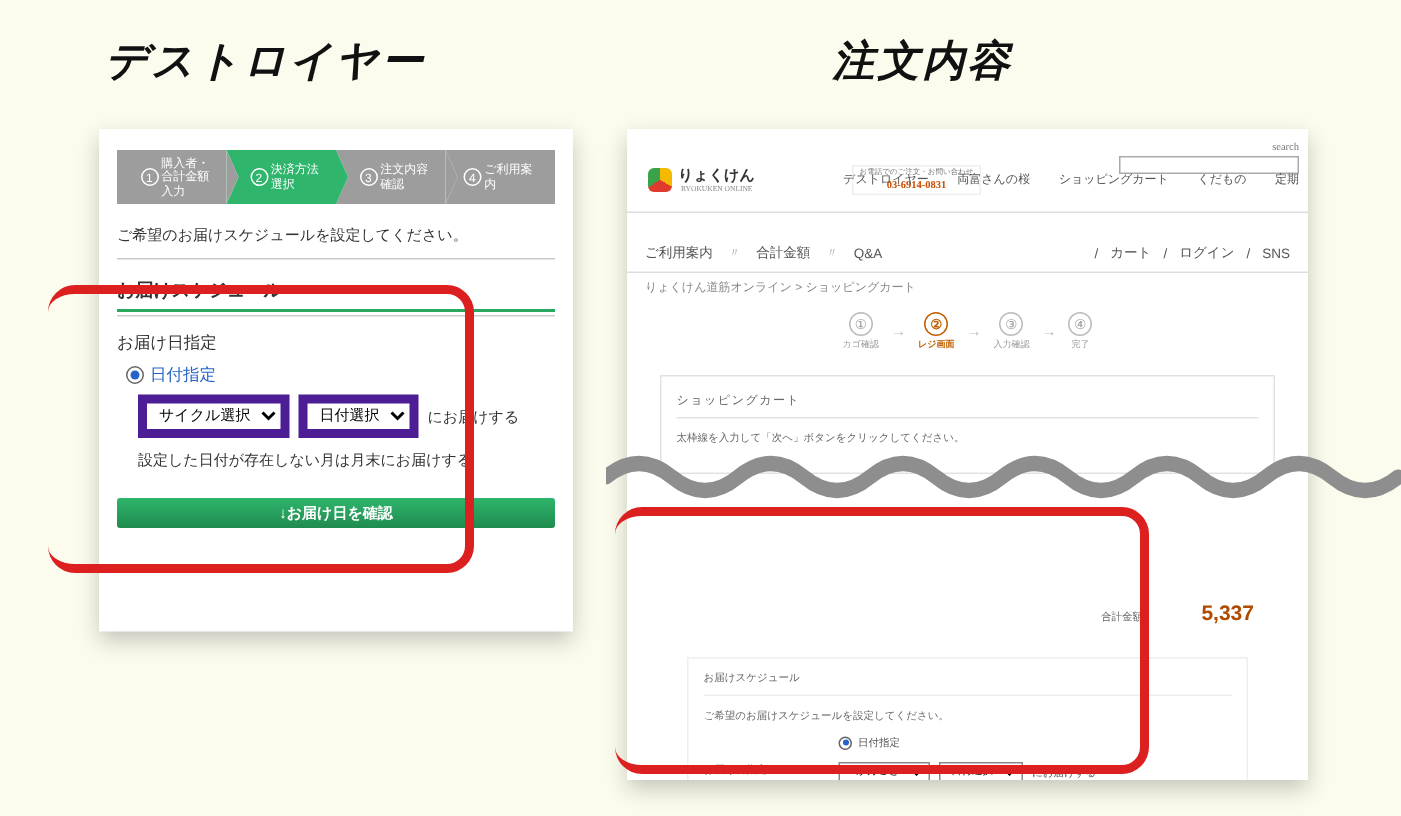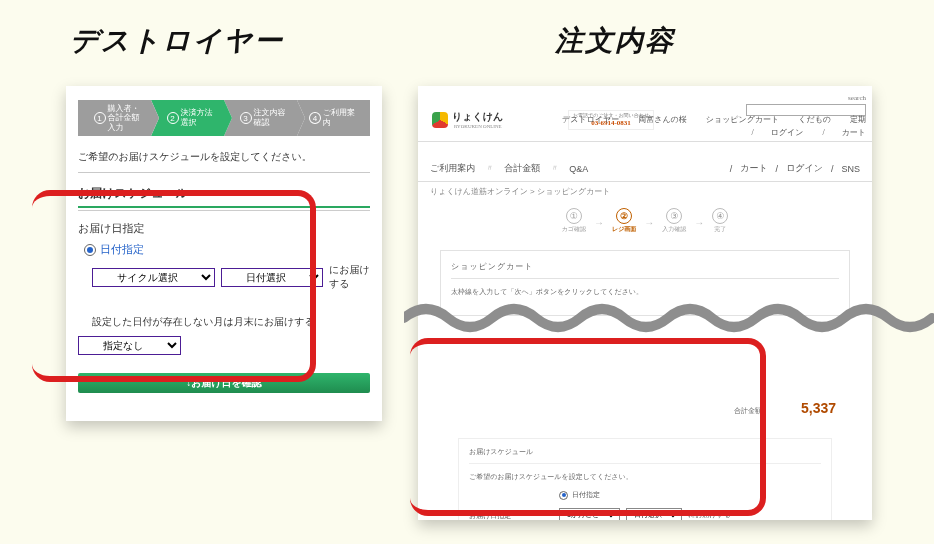--- a/index.html
+++ b/index.html
@@ -97,23 +97,23 @@
     margin-bottom: 2px;
   }
   .sp-section-line2 { height:1px;background:#ccc;margin-bottom:10px;}
 
   .field-label { font-size: 11px; color: #333; margin-top: 6px; }
   .radio-row { display:flex; align-items:center; gap:4px; margin:6px 0 6px 6px; font-size:11px; color:#2563c9;}
   .radio-dot { width:12px;height:12px;border:1px solid #666;border-radius:50%;position:relative;}
   .radio-dot::after{content:"";position:absolute;left:2px;top:2px;width:6px;height:6px;border-radius:50%;background:#2563c9;}
   .sp-selects { display:flex; align-items:center; gap:6px; margin-left:14px; font-size:10px; color:#333;}
   select.fake, .sel {
-    font-size:10px; padding:2px 20px; border:1px solid #4c1d95; background:#fff;
-  }
-  .sp-note { margin-left:14px; margin-top:24px; font-size:10px; color:#333;}
+    font-size:10px; padding:2px 4px; border:6px solid #4c1d95; background:#fff;
+  }
+  .sp-note { margin-left:14px; margin-top:8px; font-size:10px; color:#333;}
   .sp-timesel { margin-top:6px;}
   .sp-confirm-btn {
     margin-top:18px;
     height:20px;
     background: linear-gradient(#2fb56c,#1f8c4f);
     color:#fff; font-size:10px; font-weight:700;
     display:flex;align-items:center;justify-content:center;
     border-radius:2px;
   }
 
@@ -195,21 +195,21 @@
 
   
   .pc-deliv {
     position:absolute; left:40px; right:40px; top:352px;
     border:1px solid #eee;
     padding:8px 10px 12px 10px;
   }
   .pc-deliv-title{font-size:7px;color:#666;margin-bottom:6px;}
   .pc-deliv-hr{height:1px;background:#eee;margin-bottom:8px;}
   .pc-deliv-note{font-size:7px;color:#666;margin-bottom:8px;}
-  .pc-field-row{display:flex;align-items:flex-end;gap:30px;font-size:7px;color:#555;margin-bottom:8px;}
+  .pc-field-row{display:flex;align-items:flex-start;gap:30px;font-size:7px;color:#555;margin-bottom:8px;}
   .pc-field-row .k{width:60px;}
   .pc-radio{display:flex;align-items:center;gap:4px;color:#555;}
   .pc-radio .dot{width:9px;height:9px;border:1px solid #666;border-radius:50%;position:relative;}
   .pc-radio .dot::after{content:"";position:absolute;left:1.5px;top:1.5px;width:4px;height:4px;border-radius:50%;background:#2563c9;}
   .pc-sel{border:1px solid #888;background:#fff;font-size:7px;padding:1px 3px;}
 
   .pc-red-box{
     position:absolute;
     left:410px; top:338px;
     width:356px; height:178px;
@@ -282,25 +282,20 @@
       <select class="fake">
         <option>サイクル選択</option>
       </select>
       <select class="fake">
         <option>日付選択</option>
       </select>
       <span>にお届けする</span>
     </div>
     <div class="sp-note">設定した日付が存在しない月は月末にお届けする</div>
 
-    <div class="sp-timesel">
-      <select class="fake">
-        <option>指定なし</option>
-      </select>
-    </div>
 
     <div class="sp-confirm-btn">↓お届け日を確認</div>
   </div>
 </div>
 <div class="sp-red-box"></div>
 
 <div class="pc-card">
   <div class="pc-hdr">
     <div class="pc-logo">
       <div class="pc-logo-mark"></div>
@@ -317,24 +312,20 @@
       <div class="pc-search-lbl">search</div>
       <div class="pc-search-box"></div>
     </div>
     <div class="pc-tags">
       <div>
         <span>デストロイヤー</span>
         <span>両富さんの桜</span>
         <span>ショッピングカート</span>
         <span>くだもの</span>
         <span>定期</span>
-      </div>
-      <div>
-        <span>/</span><span>ログイン</span>
-        <span>/</span><span>カート</span>
       </div>
     </div>
   </div>
 
   <div class="pc-nav">
     <span>ご利用案内</span>
     <span class="sep">〃</span>
     <span>合計金額</span>
     <span class="sep">〃</span>
     <span>Q&amp;A</span>

